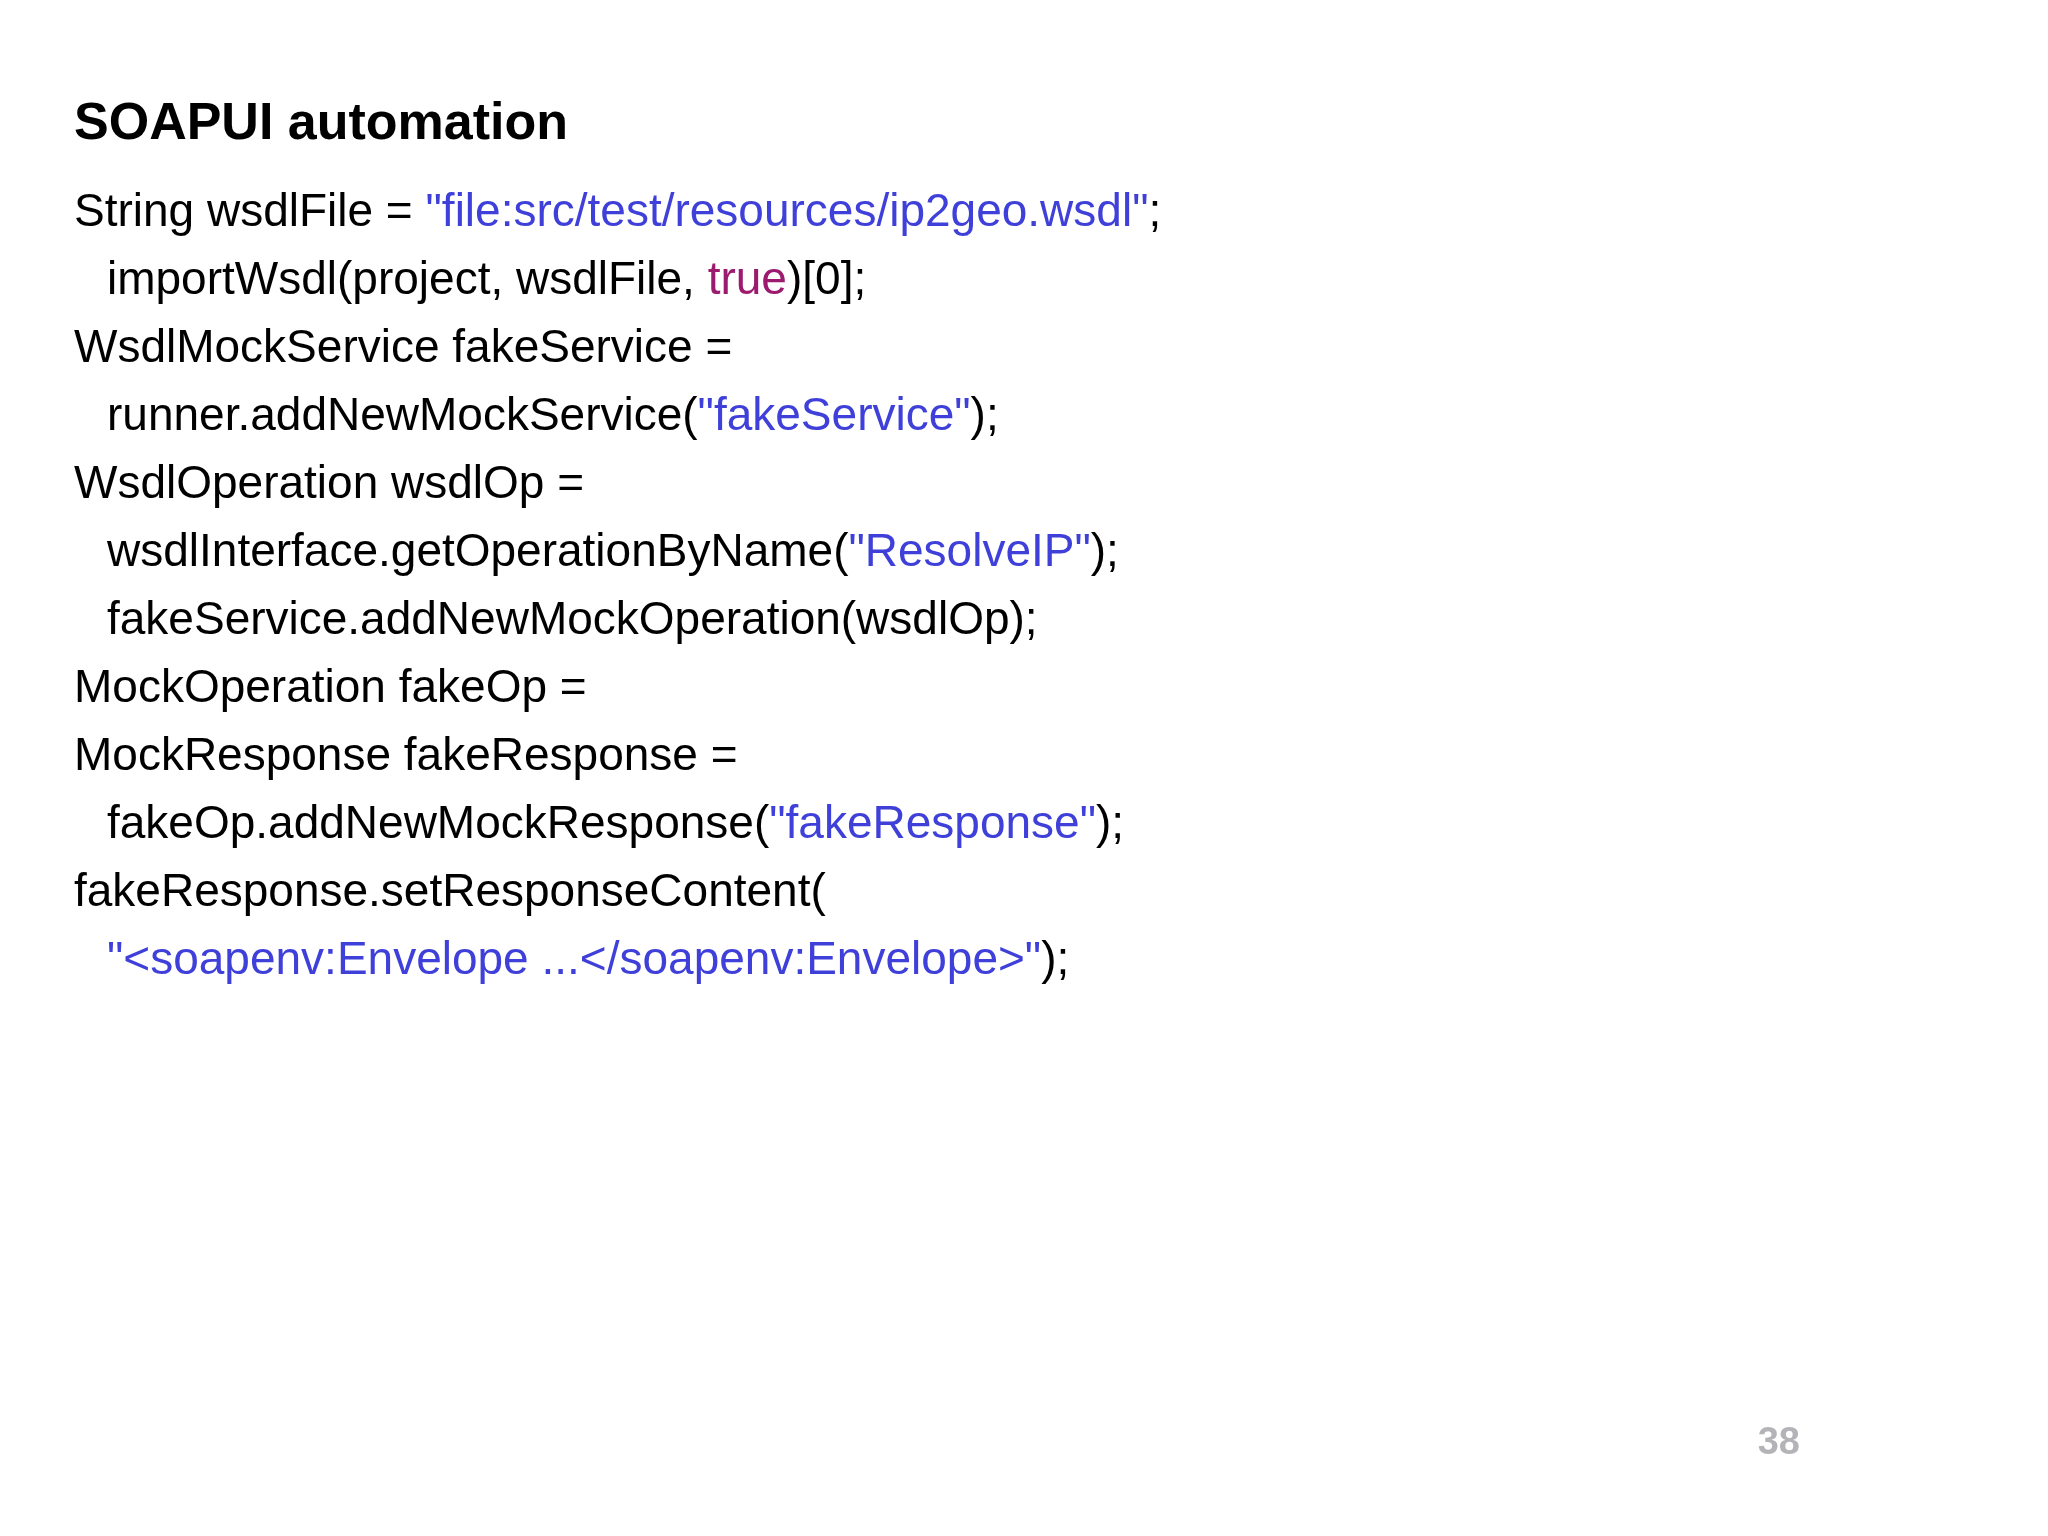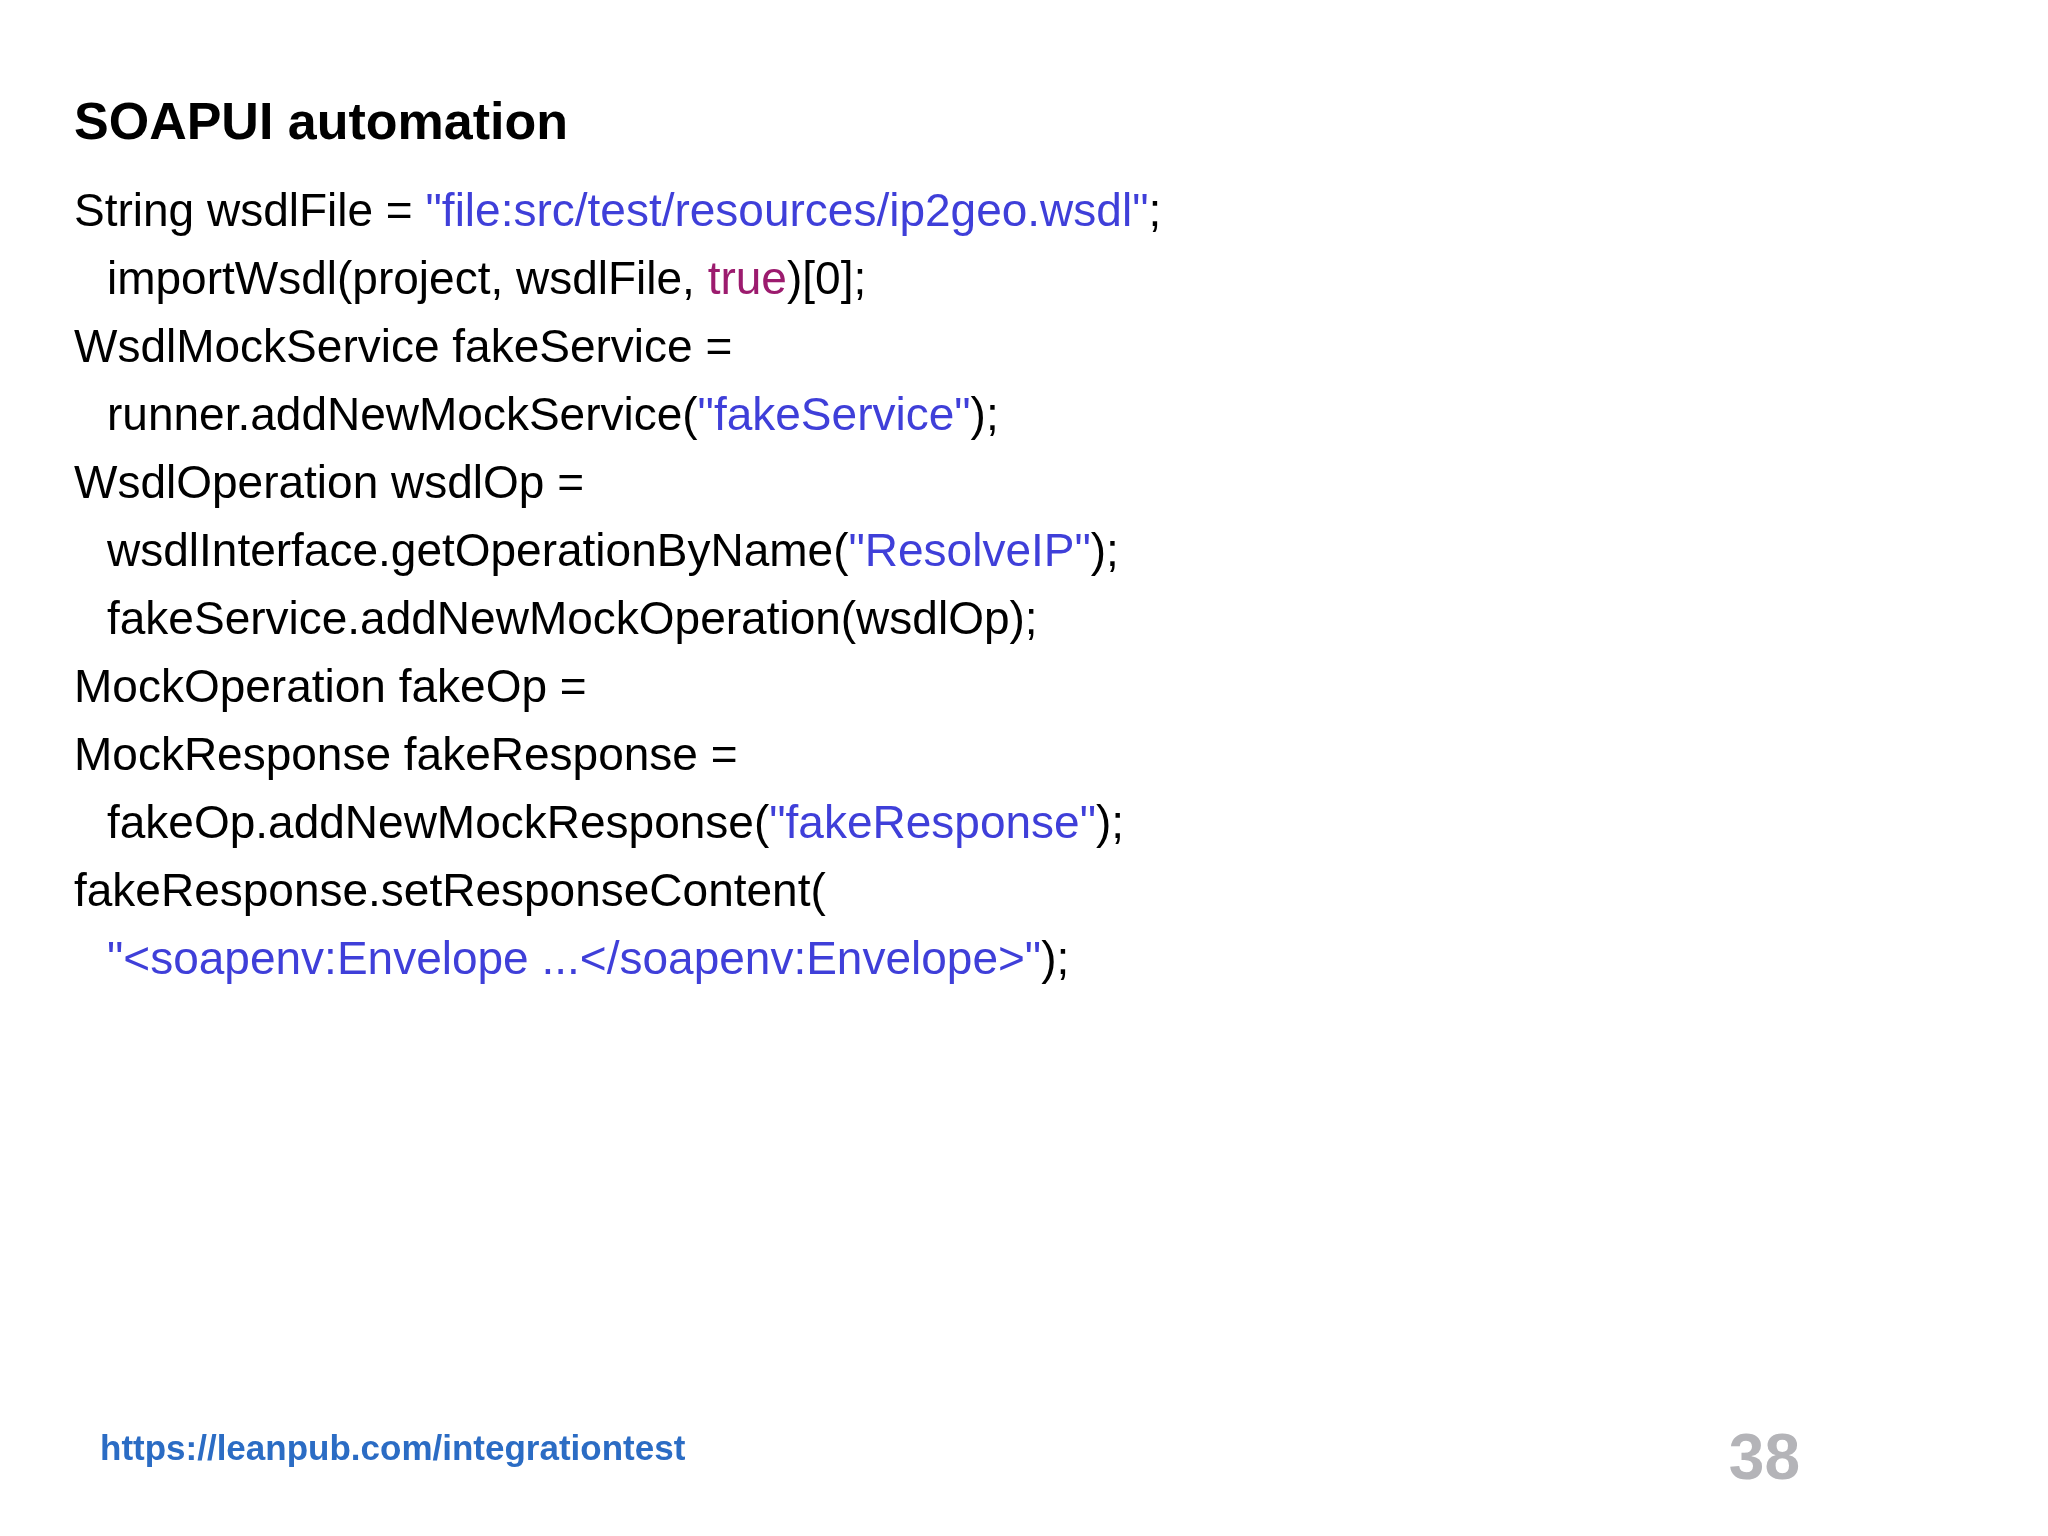--- a/index.html
+++ b/index.html
@@ -52,21 +52,21 @@
     font-size: 35px;
     font-weight: bold;
     color: var(--link, #2b6cc4);
     text-decoration: none;
     white-space: nowrap;
   }
   .page-number {
     position: absolute;
     right: 84px;
     top: 1420px;
-    font-size: 64px;
+    font-size: 38px;
     font-weight: bold;
     color: var(--page_number, #b4b4b8);
   }
 </style>
 </head>
 <body>
 
 <div class="slide">
 
   <h1 class="title">SOAPUI automation</h1>
@@ -85,17 +85,16 @@
       <div class="code-line"><span class="tok-plain">WsdlOperation wsdlOp =</span></div>
       <div class="code-line indent"><span class="tok-plain">wsdlInterface.getOperationByName(</span><span class="tok-string">"ResolveIP"</span><span class="tok-plain">);</span></div>
       <div class="code-line indent"><span class="tok-plain">fakeService.addNewMockOperation(wsdlOp);</span></div>
       <div class="code-line"><span class="tok-plain">MockOperation fakeOp =</span></div>
       <div class="code-line"><span class="tok-plain">MockResponse fakeResponse =</span></div>
       <div class="code-line indent"><span class="tok-plain">fakeOp.addNewMockResponse(</span><span class="tok-string">"fakeResponse"</span><span class="tok-plain">);</span></div>
       <div class="code-line"><span class="tok-plain">fakeResponse.setResponseContent(</span></div>
       <div class="code-line indent"><span class="tok-string">"&lt;soapenv:Envelope ...&lt;/soapenv:Envelope&gt;"</span><span class="tok-plain">);</span></div>
     </div>
 
-  <a class="footer-link" href="#">https://leanpub.com/integrationtest</a>
 
   <div class="page-number">38</div>
 
 </div>
 
 </body></html>

